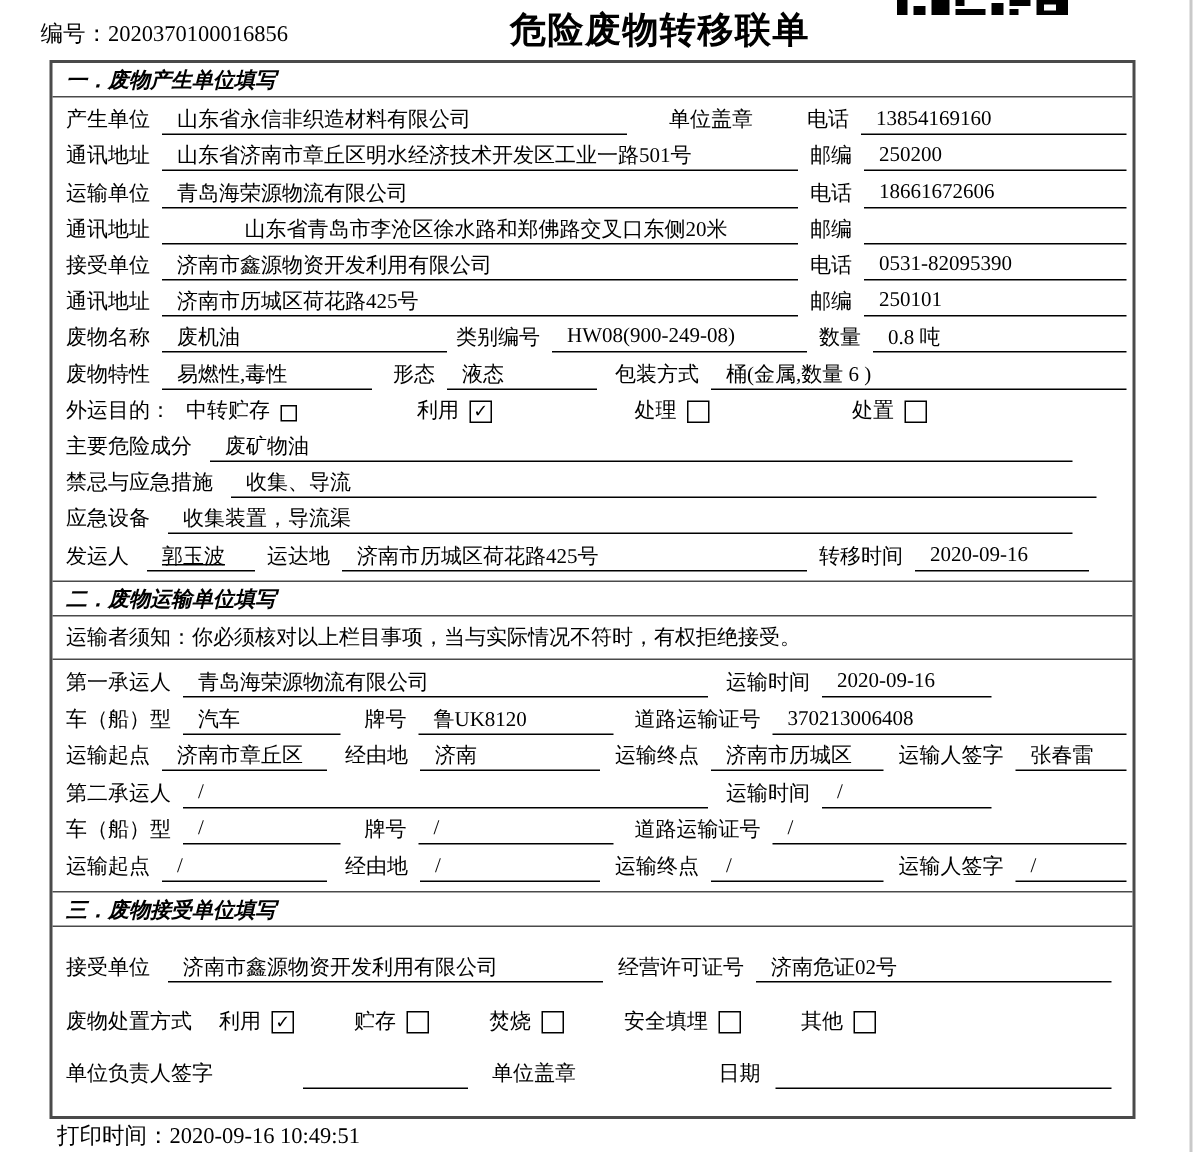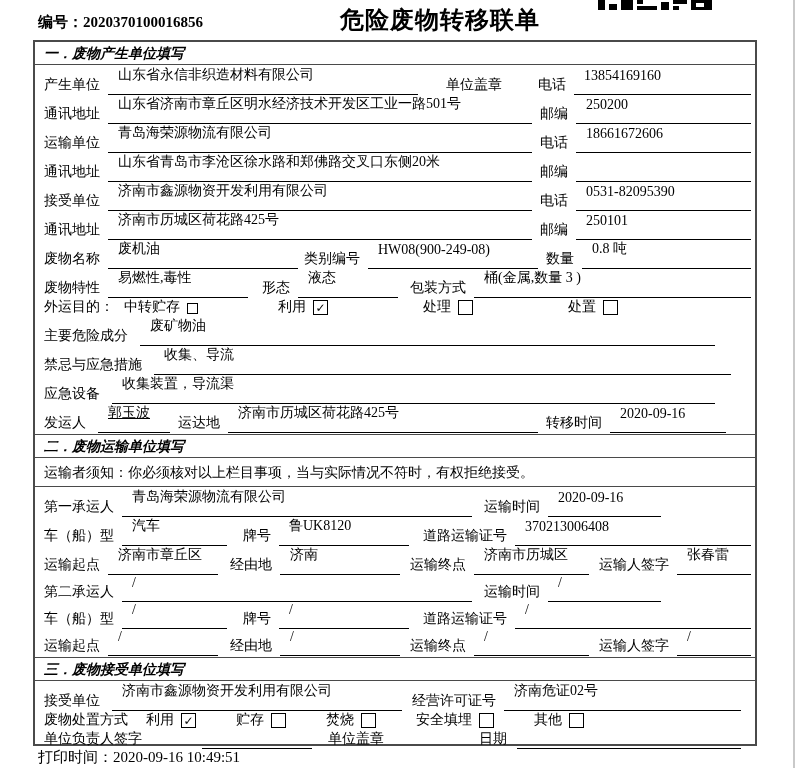--- a/index.html
+++ b/index.html
@@ -2,21 +2,21 @@
 <html><head>
 <meta charset="utf-8">
 <style>
   html,body{margin:0;padding:0;background:#fff;}
   #page{
     position:relative;width:796px;height:768px;background:#ffffff;overflow:hidden;
     font-family:"Liberation Serif","DejaVu Serif",serif;color:#000;font-size:14px;
   }
   .page-edge{position:absolute;top:0;right:1px;width:2px;height:768px;background:#c9c9c9;}
   
-  .doc-number{position:absolute;left:38px;top:13px;font-size:15px;white-space:nowrap;font-weight:bold;}
+  .doc-number{position:absolute;left:27px;top:13px;font-size:15px;white-space:nowrap;}
   .doc-title{
     position:absolute;left:90px;top:4px;width:700px;text-align:center;
     font-family:"Liberation Sans","DejaVu Sans",sans-serif;font-weight:700;font-size:24px;letter-spacing:1px;
   }
   .qr-frag{position:absolute;left:598px;top:0;width:114px;height:10px;}
   
   .form-box{
     position:absolute;left:33px;top:40px;width:724px;height:706px;box-sizing:border-box;
     border:2px solid #4a4a4a;display:flex;flex-direction:column;background:#fff;
   }
@@ -25,21 +25,21 @@
     padding:3px 0 2px 9px;flex:0 0 auto;line-height:17px;font-style:italic;
   }
   .bb{border-bottom:1.5px solid #4a4a4a;}
   .bt{border-top:1.5px solid #4a4a4a;}
   .notice{padding:6px 0 5px 9px;font-size:14px;flex:0 0 auto;line-height:17px;}
   .body{display:flex;flex-direction:column;justify-content:space-evenly;flex:1 1 auto;padding:1px 0;}
   .row{display:flex;align-items:flex-end;padding:0 4px 0 9px;white-space:nowrap;}
   .lbl{flex:0 0 auto;padding-bottom:1px;}
   .val{
     border-bottom:1px solid #000;box-sizing:border-box;flex:0 0 auto;
-    padding:0 2px 10px 10px;min-height:18px;overflow:hidden;
+    padding:0 2px 0 10px;min-height:18px;overflow:hidden;
   }
   .fill{flex:1 1 auto;}
   .cb{
     flex:0 0 auto;width:13px;height:13px;border:1.5px solid #000;box-sizing:content-box;
     display:inline-flex;align-items:center;justify-content:center;margin:0 0 2px 7px;
     font-size:12px;line-height:12px;font-family:"DejaVu Sans",sans-serif;
   }
   .cb-sm{width:9px;height:9px;margin-bottom:3px;font-size:9px;}
   .mark{display:block;}
   
@@ -92,21 +92,21 @@
 
       <div class="row">
         <span class="lbl">运输单位</span>
         <span class="val ml8" style="width:424px;">青岛海荣源物流有限公司</span>
         <span class="lbl ml8">电话</span>
         <span class="val fill ml8">18661672606</span>
       </div>
 
       <div class="row">
         <span class="lbl">通讯地址</span>
-        <span class="val ml8" style="width:424px;">山东省青岛市李沧区徐水路和郑佛路交叉口东侧20米</span>
+        <span class="val ml8" style="width:424px;text-align:center;">山东省青岛市李沧区徐水路和郑佛路交叉口东侧20米</span>
         <span class="lbl ml8">邮编</span>
         <span class="val fill ml8"></span>
       </div>
 
       <div class="row">
         <span class="lbl">接受单位</span>
         <span class="val ml8" style="width:424px;">济南市鑫源物资开发利用有限公司</span>
         <span class="lbl ml8">电话</span>
         <span class="val fill ml8">0531-82095390</span>
       </div>
@@ -126,21 +126,21 @@
         <span class="lbl ml8">数量</span>
         <span class="val fill ml8">0.8 吨</span>
       </div>
 
       <div class="row">
         <span class="lbl">废物特性</span>
         <span class="val ml8" style="width:140px;">易燃性,毒性</span>
         <span class="lbl ml14">形态</span>
         <span class="val ml8" style="width:100px;">液态</span>
         <span class="lbl ml12">包装方式</span>
-        <span class="val fill ml8">桶(金属,数量 3 )</span>
+        <span class="val fill ml8">桶(金属,数量 6 )</span>
       </div>
 
       <div class="row">
         <span class="lbl">外运目的：</span>
         <span class="lbl ml10">中转贮存</span>
         <span class="cb cb-sm">
             <span class="mark"></span>
           </span>
         <span class="lbl ml80">利用</span>
         <span class="cb">

